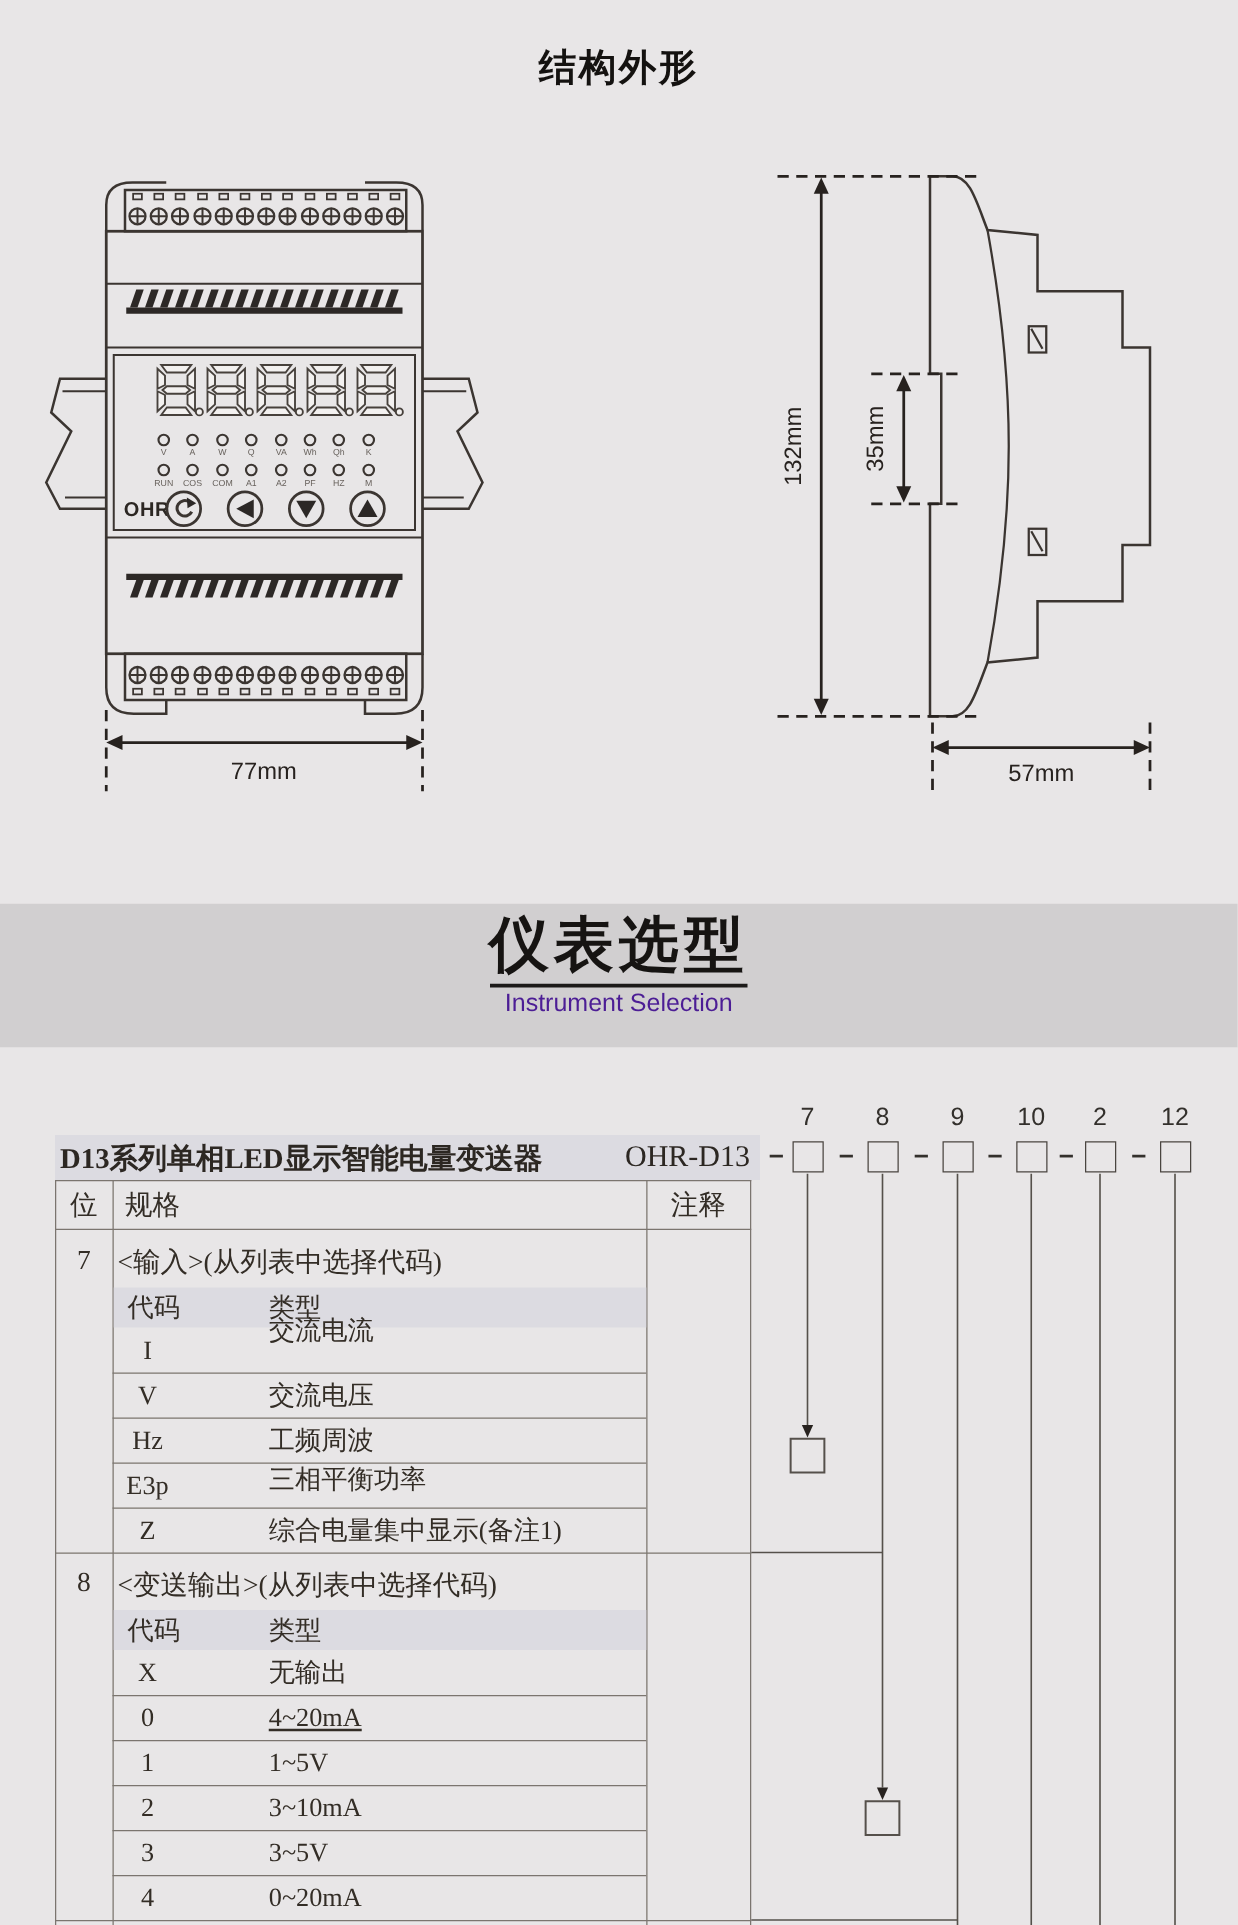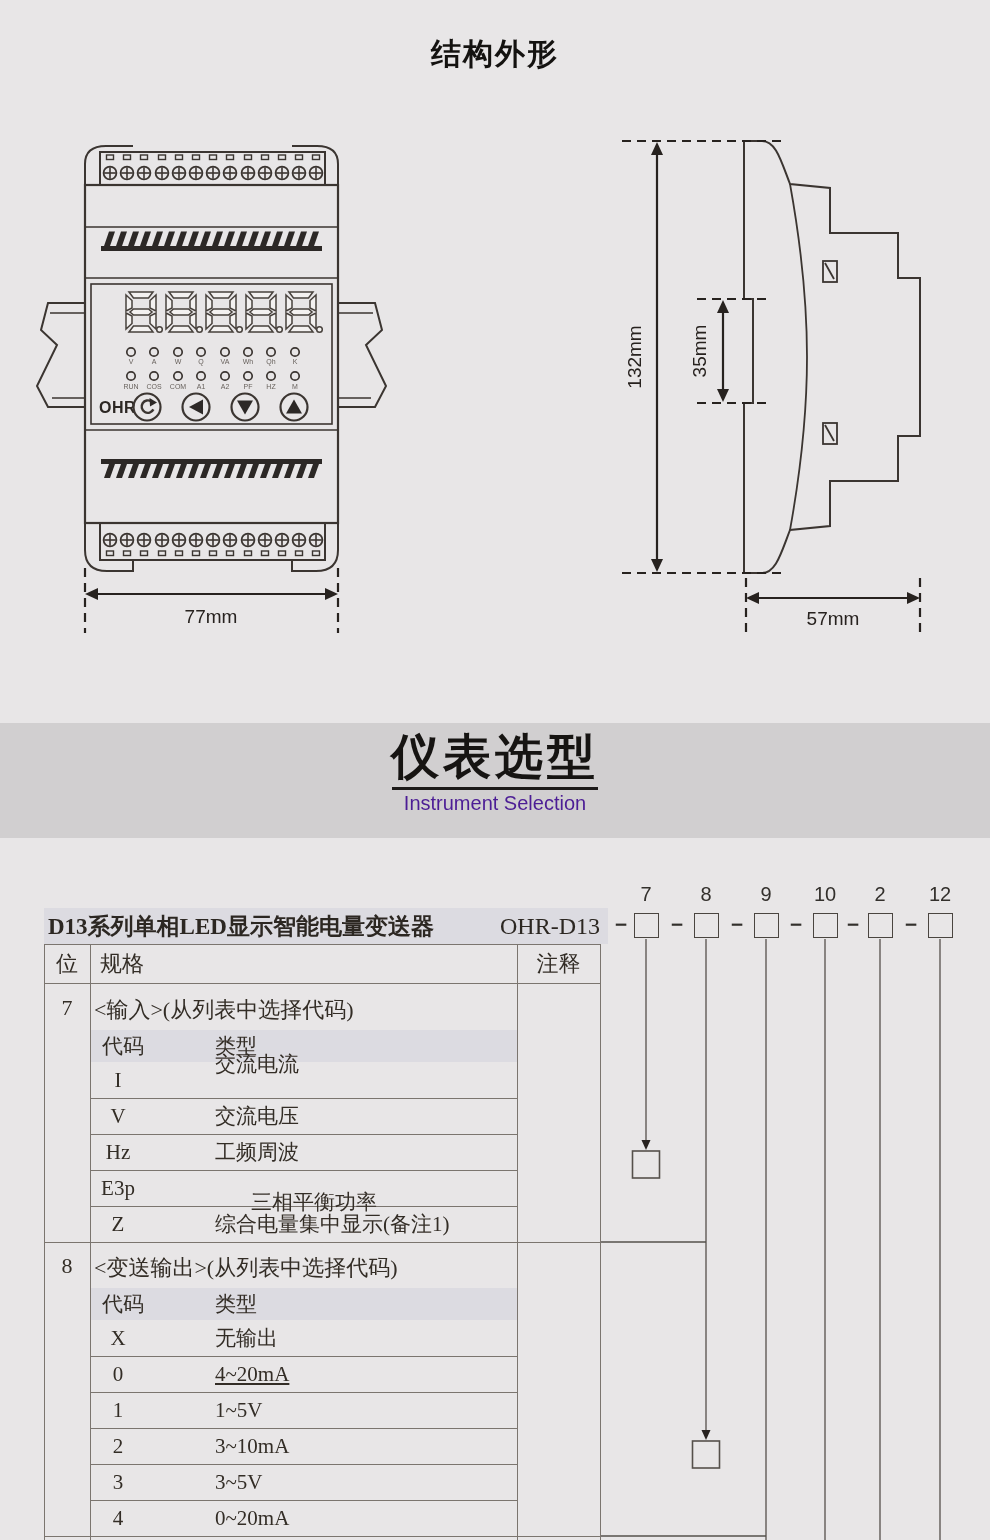--- a/index.html
+++ b/index.html
@@ -385,21 +385,21 @@
     <span class="subhdr" style="left:58px;top:86px;">代码</span>
     <span class="subhdr" style="left:171px;top:86px;">类型</span>
 
     <span class="code" style="top:118px;">I</span>
     <span class="type" style="top:102px;">交流电流</span>
     <span class="code" style="top:154px;">V</span>
     <span class="type" style="top:154px;">交流电压</span>
     <span class="code" style="top:190px;">Hz</span>
     <span class="type" style="top:190px;">工频周波</span>
     <span class="code" style="top:226px;">E3p</span>
-    <span class="type" style="top:240px;margin-left:36px;">三相平衡功率</span>
+    <span class="type" style="top:221px;">三相平衡功率</span>
     <span class="code" style="top:262px;">Z</span>
     <span class="type" style="top:262px;">综合电量集中显示(备注1)</span>
 
     <span class="th cell-pos" style="top:301px;line-height:42px;">8</span>
     <span class="sec-label" style="top:304px;line-height:40px;">&lt;变送输出&gt;(从列表中选择代码)</span>
     <span class="subhdr" style="left:58px;top:344px;">代码</span>
     <span class="subhdr" style="left:171px;top:344px;">类型</span>
 
     <span class="code" style="top:376px;">X</span>
     <span class="type" style="top:376px;">无输出</span>

